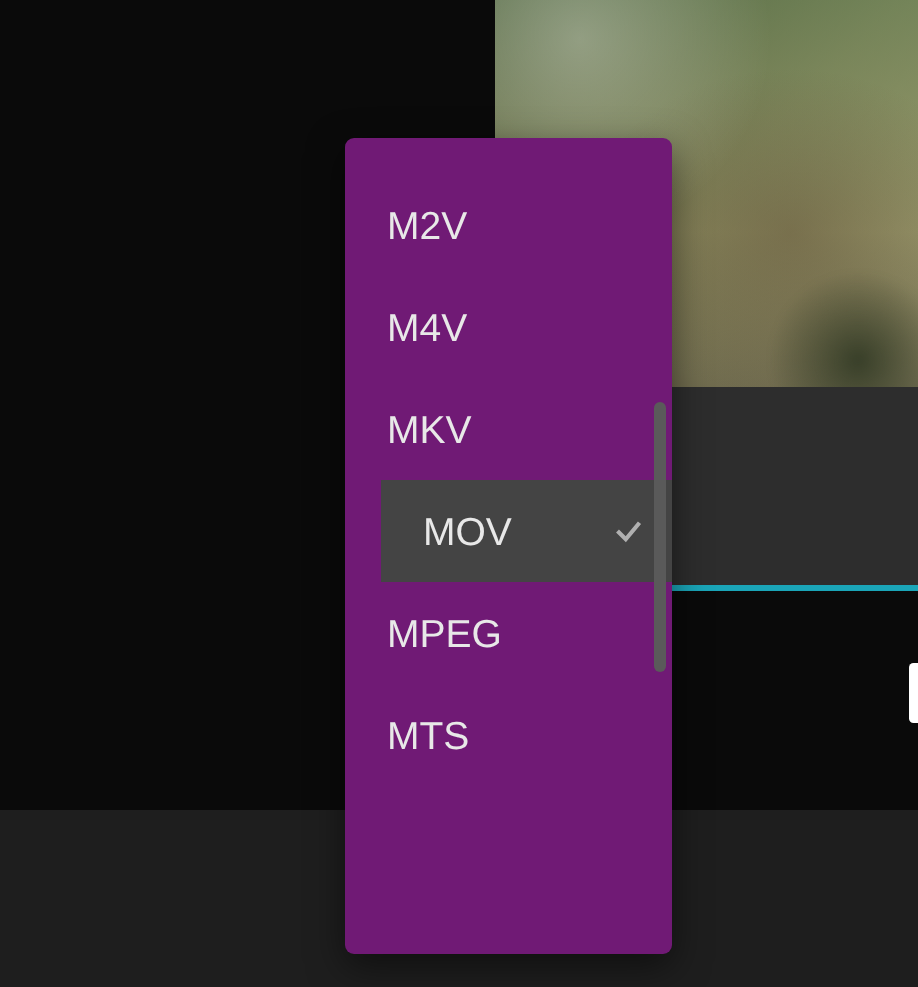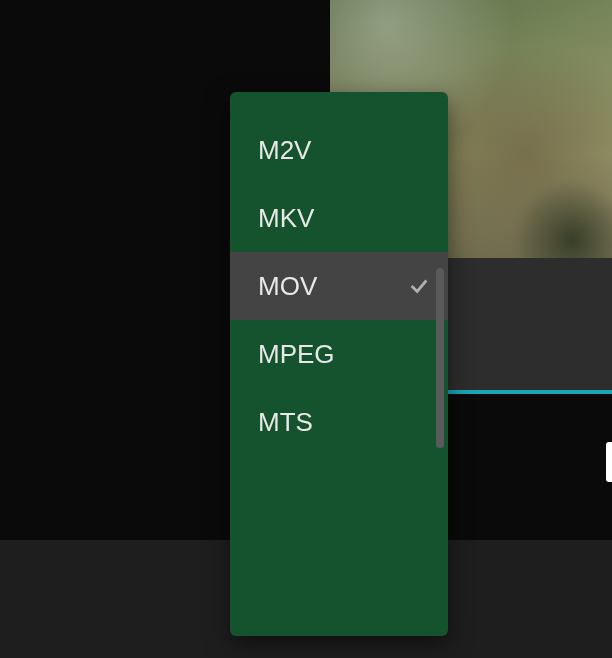--- a/index.html
+++ b/index.html
@@ -86,21 +86,21 @@
       width: 612px;
       height: 118px;
       background: #1e1e1e;
     }
     .dropdown {
       position: absolute;
       top: 92px;
       left: 230px;
       width: 218px;
       height: 544px;
-      background: #14532d;
+      background: #701a75;
       border-radius: 6px;
       overflow: hidden;
       box-shadow: 0 8px 24px rgba(0,0,0,0.5);
       text-align: right;
     }
     .dropdown-inner {
       position: relative;
       height: 100%;
     }
     .dropdown-item {
@@ -110,20 +110,21 @@
       display: flex;
       align-items: center;
       justify-content: space-between;
       color: #e8e8e8;
       font-size: 26px;
       font-weight: 500;
       cursor: pointer;
     }
     .dropdown-item.hovered {
       background: #444444;
+      margin-left: 24px;
     }
     .dropdown-item.selected {
       background: #1aa5b8;
       color: #ffffff;
     }
     .check-icon {
       width: 22px;
       height: 22px;
       stroke: #b0b0b0;
       stroke-width: 3;
@@ -161,20 +162,23 @@
 </div>
 
 <div class="dropdown">
   <div class="dropdown-inner">
     <div class="dropdown-first-gap"></div>
 
     <div class="dropdown-item">
       <span>M2V</span>
     </div>
 
+    <div class="dropdown-item">
+      <span>M4V</span>
+    </div>
 
     <div class="dropdown-item">
       <span>MKV</span>
     </div>
 
     <div class="dropdown-item hovered">
       <span>MOV</span>
       <svg class="check-icon" viewBox="0 0 24 24">
         <polyline points="4,12 10,18 20,6"></polyline>
       </svg>

